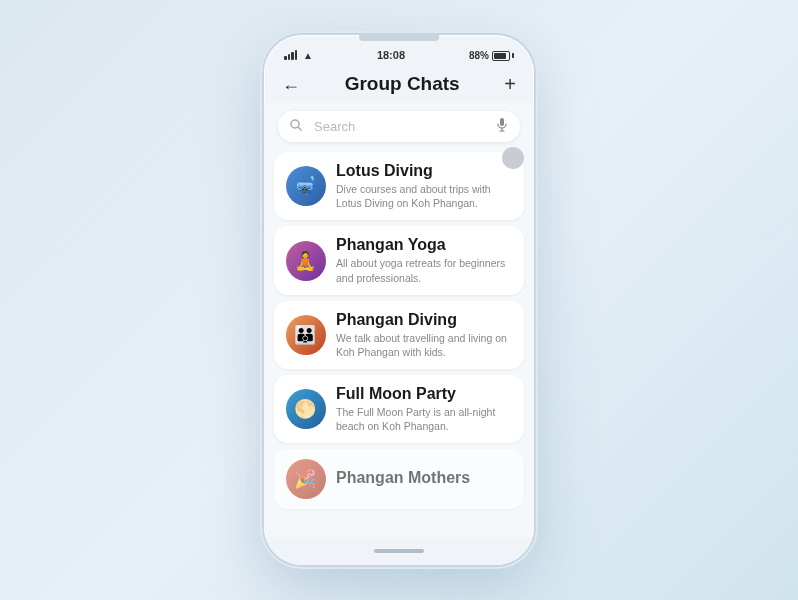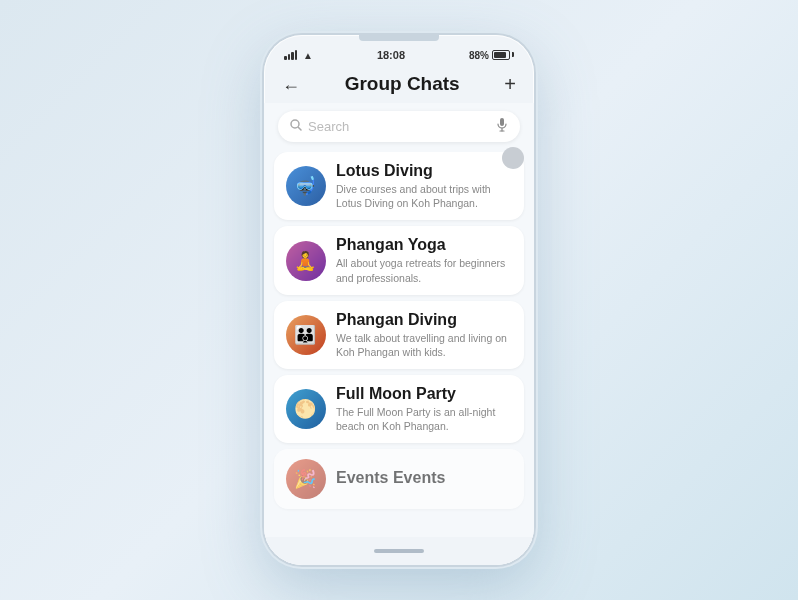--- a/index.html
+++ b/index.html
@@ -81,21 +81,21 @@
       margin-left: 3px;
     }
 
     .status-center {
       font-size: 11px;
       font-weight: 600;
     }
 
     .status-right {
       display: flex;
-      align-items: flex-start;
+      align-items: flex-end;
       gap: 3px;
       font-size: 10px;
     }
 
     .battery {
       display: flex;
       align-items: center;
       gap: 2px;
     }
 
@@ -170,21 +170,21 @@
       position: relative;
     }
 
     .search-bar {
       display: flex;
       align-items: center;
       background: white;
       border-radius: 20px;
       padding: 7px 12px;
       box-shadow: 0 1px 4px rgba(0,0,0,0.08);
-      gap: 6px;
+      gap: 12px;
     }
 
     .search-icon-svg {
       color: #aaa;
       font-size: 12px;
       flex-shrink: 0;
     }
 
     .search-text {
       flex: 1;
@@ -381,21 +381,21 @@
         <div class="chat-avatar avatar-4">🌕</div>
         <div class="chat-info">
           <div class="chat-name">Full Moon Party</div>
           <div class="chat-desc">The Full Moon Party is an all-night beach on Koh Phangan.</div>
         </div>
       </div>
 
       <div class="chat-item chat-item-partial" style="margin-bottom:0;">
         <div class="chat-avatar avatar-5">🎉</div>
         <div class="chat-info">
-          <div class="chat-name">Events Events</div>
+          <div class="chat-name">Phangan Mothers</div>
         </div>
       </div>
 
     </div>
 
     <div class="home-indicator">
       <div class="home-bar"></div>
     </div>
 
   </div>

